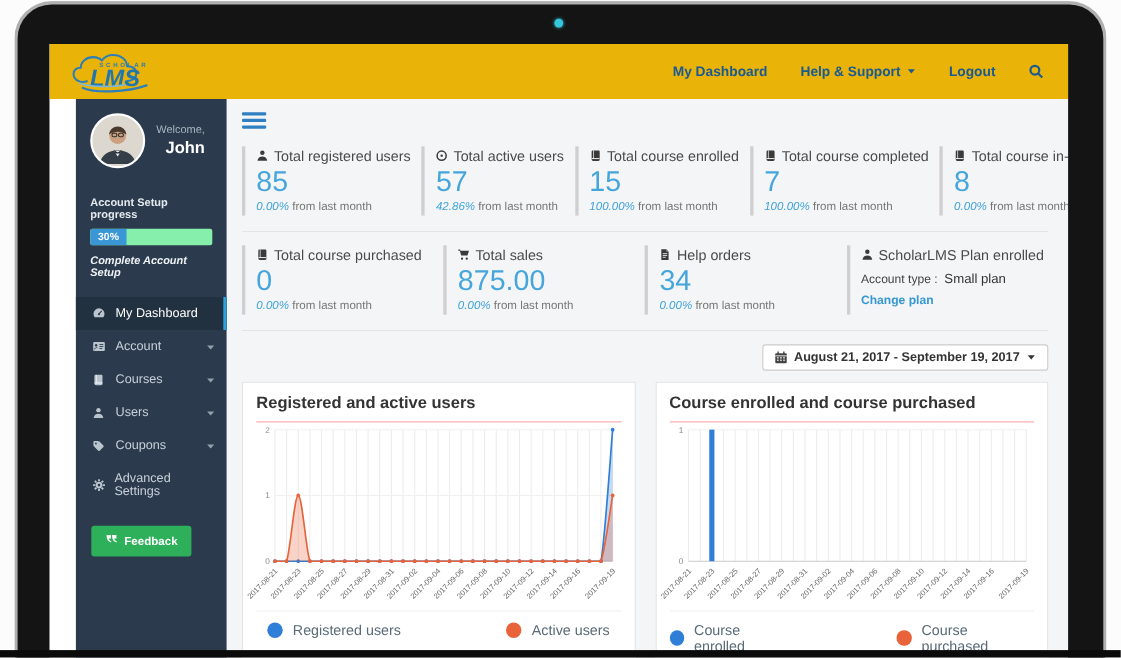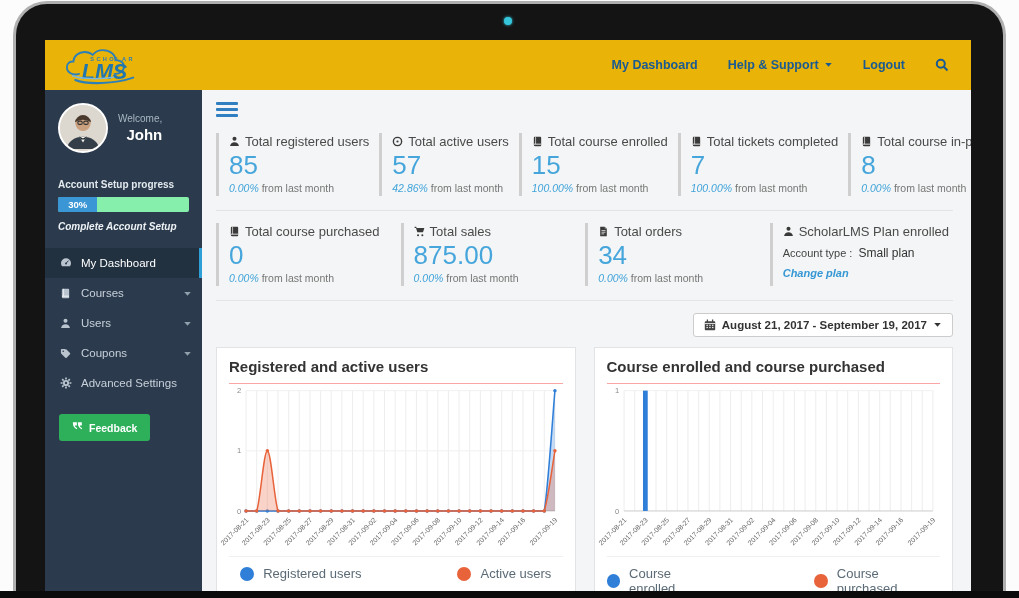--- a/index.html
+++ b/index.html
@@ -20,21 +20,21 @@
   
   .navbar { height:50px; background:#eab308; display:flex; align-items:center; justify-content:space-between; padding:0 22px 0 18px; }
   .logo { display:flex; align-items:center; }
   .topnav { display:flex; align-items:center; gap:30px; }
   .topnav .navlink { font-size:12.5px; font-weight:bold; color:#1a5a92; text-decoration:none; cursor:pointer; display:flex; align-items:center; gap:5px; }
   .search-btn { color:#1a5a92; cursor:pointer; display:flex; align-items:center; }
 
   .mainwrap { display:flex; height:508px; }
 
   
-  .sidebar { width:157px; flex-shrink:0; background:#2b3b4d; color:#c7d0d9; position:relative; }
+  .sidebar { width:137px; flex-shrink:0; background:#2b3b4d; color:#c7d0d9; position:relative;margin-left:24px; }
   .profile { display:flex; align-items:center; gap:10px; padding:13px 10px 10px 13px; }
   .avatar { width:50px; height:50px; border-radius:50%; border:2px solid #fff; overflow:hidden; flex-shrink:0; background:#dcd7cf; }
   .welcome-small { font-size:10px; color:#a9b6c2; }
   .welcome-name { font-size:15px; font-weight:bold; color:#fff; margin-top:2px;text-align:right; }
   .setup { padding:16px 13px 0 13px; }
   .setup-label { font-size:10px; font-weight:bold; color:#e3e9ee; }
   .progress-track { margin-top:7px; height:15px; background:#86efac; border-radius:2px; overflow:hidden; position:relative; cursor:pointer; }
   .progress-fill { height:100%; background:#3a96d4; display:flex; align-items:center; justify-content:center;
                    color:#fff; font-size:9.5px; font-weight:bold; }
   .setup-link { display:block; margin-top:9px; font-size:10px; font-style:italic; font-weight:bold; color:#eef2f5; text-decoration:none; cursor:pointer; }
@@ -66,21 +66,21 @@
   
   .tickets-btn { margin-top:8px; position:relative; display:inline-flex; align-items:center; gap:7px;
                  background:#fbfbfb; border:1px solid #d8d8d8; border-radius:16px; padding:7px 20px;
                  font-size:11px; font-weight:bold; color:#9a9a9a; cursor:pointer; box-shadow:0 2px 3px rgba(0,0,0,.18);
                  font-family:"Liberation Sans",sans-serif; }
   .badge { position:absolute; top:-9px; right:-7px; width:19px; height:19px; border-radius:50%;
            background:#e8413c; color:#fff; font-size:10px; font-weight:bold;
            display:flex; align-items:center; justify-content:center; border:2px solid #f4f5f6; }
   .plan-line { font-size:11px; color:#444; margin-top:7px; }
   .plan-line .plan-type { color:#333; font-size:12px; margin-left:3px; }
-  .plan-link { display:inline-block; margin-top:7px; font-size:11px; font-weight:bold; font-style:italic; color:#3597d3; text-decoration:none; cursor:pointer; }
+  .plan-link { display:inline-block; margin-top:7px; font-size:11px; font-weight:bold; color:#3597d3; text-decoration:none; cursor:pointer; }
 
   
   .date-row { display:flex; justify-content:flex-end; margin:2px 0 10px 0; }
   .date-btn { background:#fff; border:1px solid #ccc; border-radius:3px; padding:5px 10px;
               font-size:11.5px; font-weight:bold; color:#333; display:flex; align-items:center; gap:6px; cursor:pointer;
               font-family:"Liberation Sans",sans-serif; }
   .date-btn .cal { color:#444; display:flex; }
   .date-btn .dcaret { color:#333; display:flex; }
 
   
@@ -172,20 +172,35 @@
                   <path d="M6 1.3a5 5 0 015 5c0 1.1-.3 2.1-1 3H2a5 5 0 01-1-3 5 5 0 015-5z"></path>
                   <path d="M6.2 6.2l2.3-2.6" stroke="#2b3b4d" stroke-width="1"></path>
                   <circle cx="6" cy="6.6" r="1" fill="#2b3b4d"></circle>
                 </svg>
               </span>
     <span class="mi-label">My Dashboard</span>
     <span class="mi-caret"></span>
   </div>
             <div class="menu-item">
     <span class="mi-icon">
+                <svg viewBox="0 0 12 12" width="12" height="12" fill="currentColor">
+                  <rect x=".7" y="1.9" width="10.6" height="8.2" rx="1"></rect>
+                  <circle cx="3.4" cy="4.9" r="1.1" fill="#2b3b4d"></circle>
+                  <path d="M2 8.7c.2-1.3 1-1.9 2.5-1.9M6.4 4.2h3.5M6.4 6h3.5M6.4 7.8h2.5" stroke="#2b3b4d" stroke-width=".8" fill="none"></path>
+                </svg>
+              </span>
+    <span class="mi-label">Account</span>
+    <span class="mi-caret">
+                <svg viewBox="0 0 10 10" width="9" height="9" fill="currentColor">
+                  <path d="M1.4 3.4h7.2L5 7.6z"></path>
+                </svg>
+              </span>
+  </div>
+            <div class="menu-item">
+    <span class="mi-icon">
                 <svg viewBox="0 0 12 12" width="11" height="11" fill="currentColor">
                   <path d="M2 2c0-.7.6-1.2 1.2-1.2h5.6c.7 0 1.2.5 1.2 1.2v8c0 .7-.5 1.2-1.2 1.2H3.6A1.7 1.7 0 012 9.5z"></path>
                   <path d="M2.2 8.9h7.6" stroke="#fff" stroke-width=".9" fill="none"></path>
                   <path d="M3.9.9v8" stroke="#fff" stroke-width=".7" fill="none"></path>
                 </svg>
               </span>
     <span class="mi-label">Courses</span>
     <span class="mi-caret">
                 <svg viewBox="0 0 10 10" width="9" height="9" fill="currentColor">
                   <path d="M1.4 3.4h7.2L5 7.6z"></path>
@@ -293,21 +308,21 @@
   </div>
             <div class="stat-card">
     <div class="stat-head">
       <span class="st-icon">
                   <svg viewBox="0 0 12 12" width="11" height="11" fill="currentColor">
                     <path d="M2 2c0-.7.6-1.2 1.2-1.2h5.6c.7 0 1.2.5 1.2 1.2v8c0 .7-.5 1.2-1.2 1.2H3.6A1.7 1.7 0 012 9.5z"></path>
                     <path d="M2.2 8.9h7.6" stroke="#fff" stroke-width=".9" fill="none"></path>
                     <path d="M3.9.9v8" stroke="#fff" stroke-width=".7" fill="none"></path>
                   </svg>
                 </span>
-      <span class="st-label">Total tickets completed</span>
+      <span class="st-label">Total course completed</span>
     </div>
     <div class="stat-value">7</div>
     <div class="stat-sub"><span class="pct">100.00%</span><span class="sfx"> from last month</span></div>
   </div>
             <div class="stat-card">
     <div class="stat-head">
       <span class="st-icon">
                   <svg viewBox="0 0 12 12" width="11" height="11" fill="currentColor">
                     <path d="M2 2c0-.7.6-1.2 1.2-1.2h5.6c.7 0 1.2.5 1.2 1.2v8c0 .7-.5 1.2-1.2 1.2H3.6A1.7 1.7 0 012 9.5z"></path>
                     <path d="M2.2 8.9h7.6" stroke="#fff" stroke-width=".9" fill="none"></path>
@@ -354,21 +369,21 @@
   </div>
             <div class="stat-card">
     <div class="stat-head">
       <span class="st-icon">
                   <svg viewBox="0 0 12 12" width="11" height="11" fill="currentColor">
                     <path d="M2.4.7h4.8l2.4 2.4v8.2H2.4z"></path>
                     <path d="M7.2.7v2.4h2.4z" fill="#888"></path>
                     <path d="M3.8 5h4.4M3.8 6.8h4.4M3.8 8.6h3" stroke="#fff" stroke-width=".8" fill="none"></path>
                   </svg>
                 </span>
-      <span class="st-label">Total orders</span>
+      <span class="st-label">Help orders</span>
     </div>
     <div class="stat-value">34</div>
     <div class="stat-sub"><span class="pct">0.00%</span><span class="sfx"> from last month</span></div>
   </div>
           <div class="stat-card">
             <div class="stat-head">
               <span class="st-icon">
                   <svg viewBox="0 0 12 12" width="11" height="11" fill="currentColor">
                     <circle cx="6" cy="3.1" r="2.2"></circle>
                     <path d="M1.2 11c.2-2.8 2.3-4.2 4.8-4.2s4.6 1.4 4.8 4.2z"></path>

